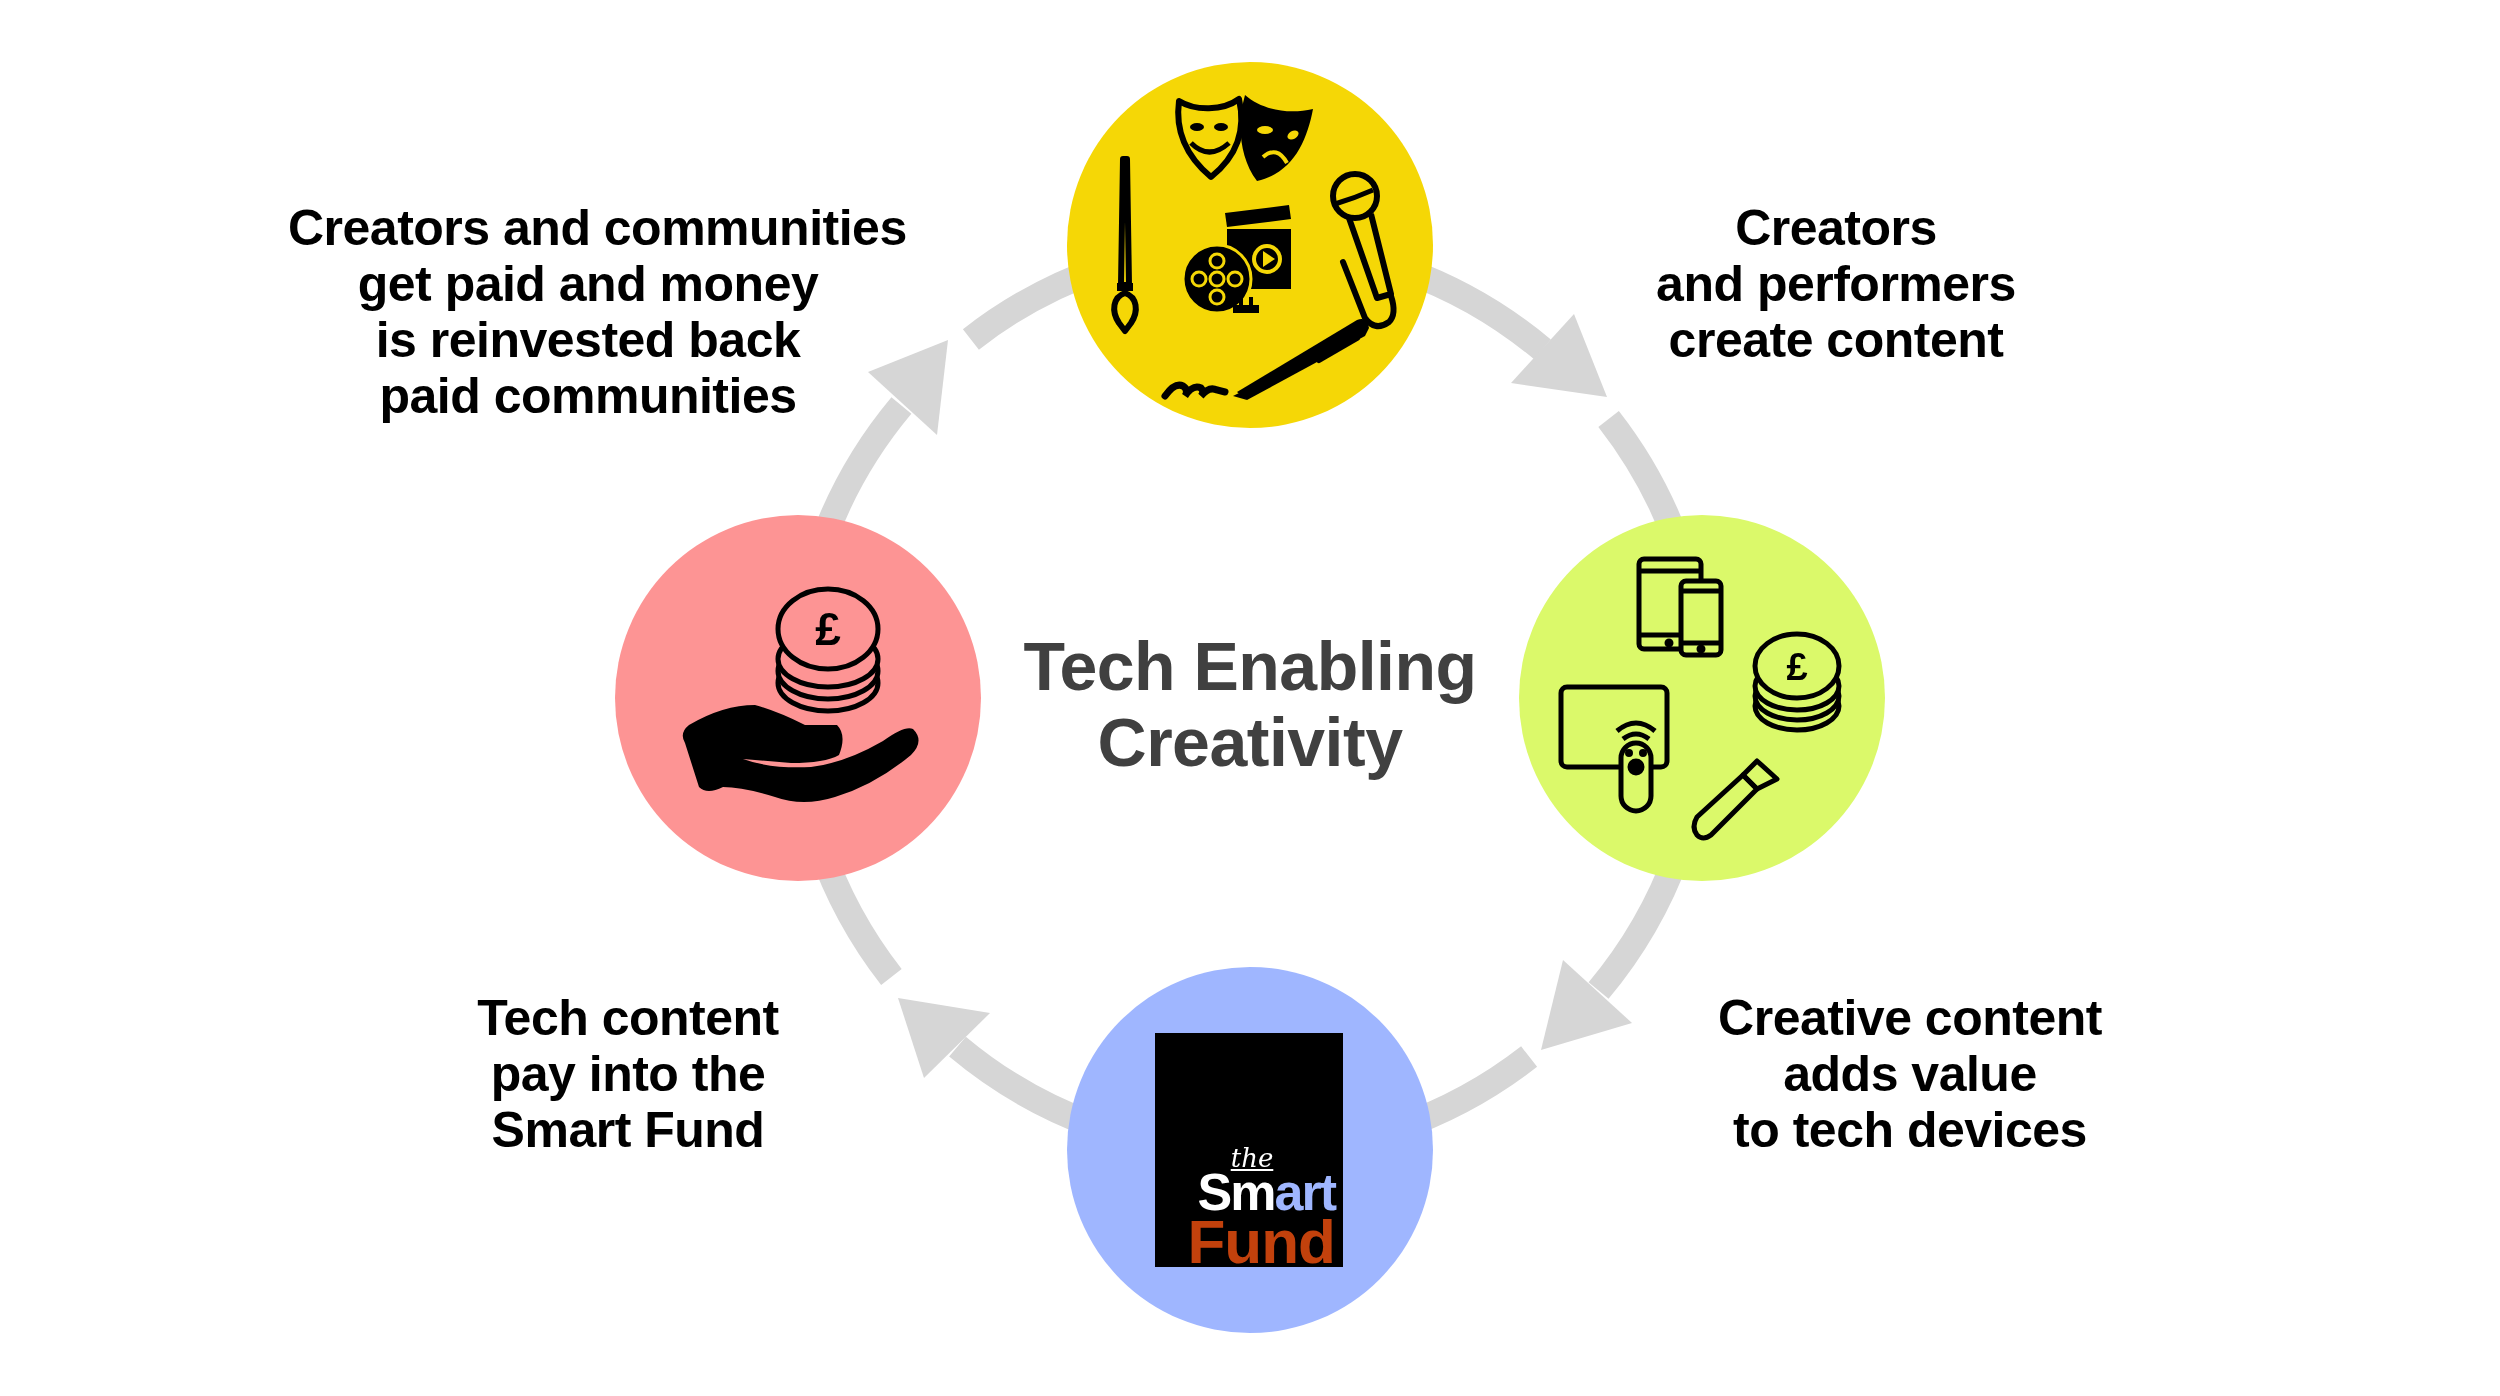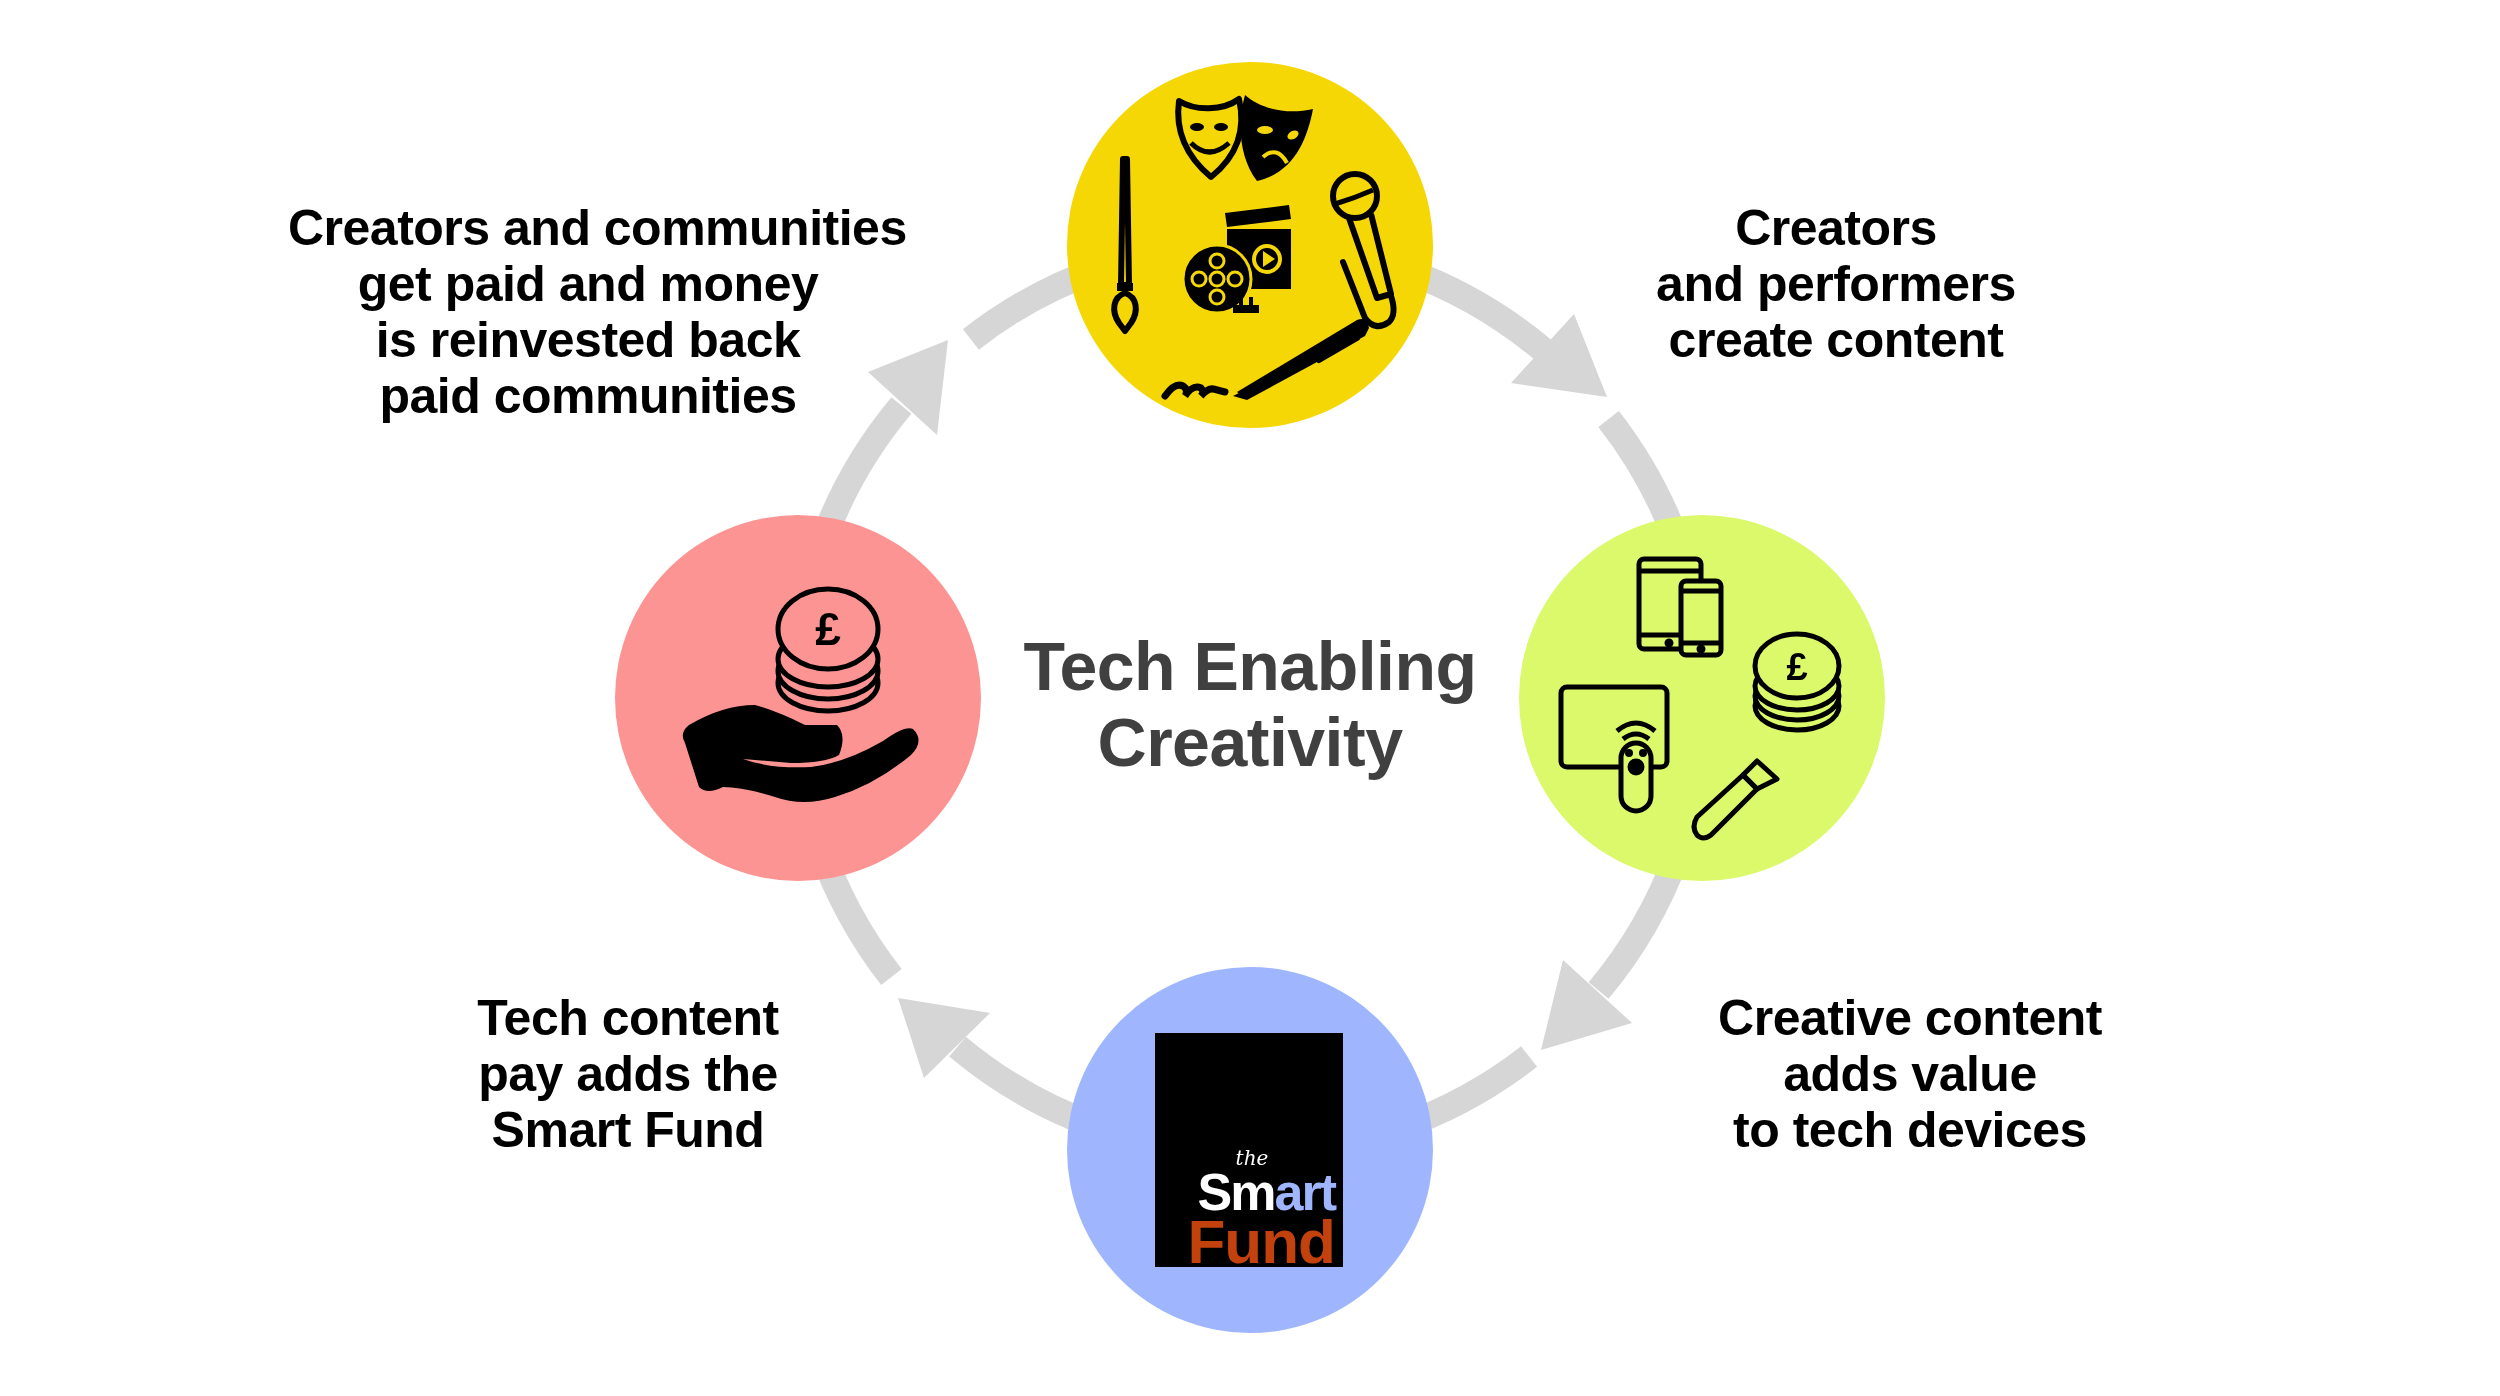--- a/index.html
+++ b/index.html
@@ -10,21 +10,21 @@
   .node svg { position: absolute; left: 0; top: 0; width: 366px; height: 366px; }
   .caption { position: absolute; text-align: center; font-weight: 700; color: #000;
              font-size: 50px; line-height: 56px; letter-spacing: -0.5px; white-space: nowrap; }
   .caption span { display: block; }
   .center-title { position: absolute; left: 950px; top: 628px; width: 600px; text-align: center;
                   font-weight: 700; font-size: 68px; line-height: 76px; color: #404040; letter-spacing: -0.5px; }
   .center-title span { display: block; }
   .logo { position: absolute; left: 1155px; top: 1033px; width: 188px; height: 234px; background: #000; }
   .logo .the { position: absolute; left: 0; width: 100%; top: 112px; text-align: center;
                font-family: "DejaVu Serif", "Liberation Serif", serif; font-style: italic;
-               color: #fff; font-size: 20px; line-height: 26px; padding-left: 6px; box-sizing: border-box; }
+               color: #fff; font-size: 26px; line-height: 26px; padding-left: 6px; box-sizing: border-box; text-decoration: underline; }
   .logo .smart { position: absolute; right: 8px; top: 128px; font-weight: 700; font-size: 52px;
                  line-height: 62px; color: #fff; letter-spacing: -2px; }
   .logo .smart .accent { color: #9fb6ff; }
   .logo .fund { position: absolute; right: 8px; top: 178px; font-weight: 700; font-size: 62px;
                 line-height: 62px; color: #c2410c; letter-spacing: -1px; }
 </style>
 </head>
 <body>
 
 <svg id="ring" viewBox="0 0 2500 1396">
@@ -181,15 +181,15 @@
 </div>
 
 <div class="caption" style="left:1660px; top:990px; width:500px;">
   <span>Creative content</span>
   <span>adds value</span>
   <span>to tech devices</span>
 </div>
 
 <div class="caption" style="left:428px; top:990px; width:400px;">
   <span>Tech content</span>
-  <span>pay adds the</span>
+  <span>pay into the</span>
   <span>Smart Fund</span>
 </div>
 
 </body></html>

